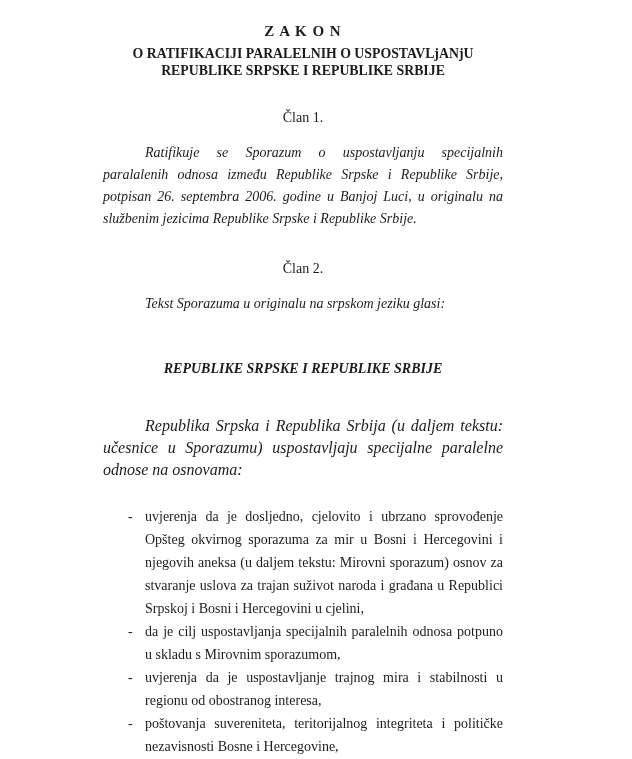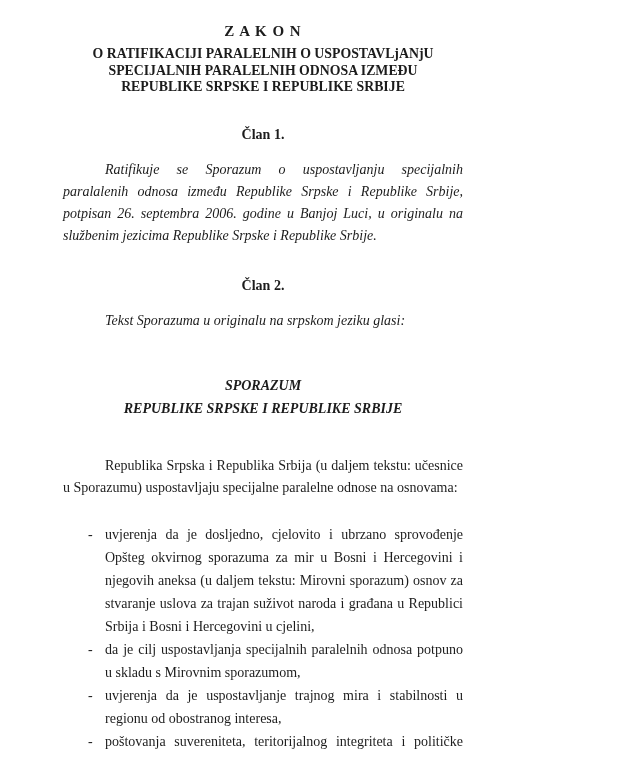--- a/index.html
+++ b/index.html
@@ -13,20 +13,21 @@
     overflow: hidden;
     font-family: "Liberation Serif", serif;
     color: #1c1c1c;
   }
   .page {
     box-sizing: border-box;
     width: 548px;
     height: 759px;
     padding: 22px 85px 0 63px;
     background: #ffffff;
+    margin-left: 40px;
   }
 
   
   .law-title {
     text-align: center;
     font-weight: bold;
   }
   .law-title-main {
     font-size: 15px;
     line-height: 18px;
@@ -34,21 +35,21 @@
     letter-spacing: 1px;
   }
   .law-title-sub {
     font-size: 13.8px;
     line-height: 16.5px;
   }
 
   
   .article-heading {
     text-align: center;
-    font-weight: bold;
+    font-weight: normal;
     font-size: 14px;
     margin-top: 31px;
   }
 
   
   .paragraph {
     font-size: 14px;
     line-height: 22px;
     text-align: justify;
     text-align-last: left;
@@ -62,25 +63,26 @@
     margin-top: 42px;
     text-align: center;
     font-weight: bold;
     font-style: italic;
     font-size: 14px;
     line-height: 23px;
   }
 
   .preamble {
     margin-top: 35px;
-    font-size: 14px;
+    font-size: 16px;
     line-height: 22px;
     text-align: justify;
     text-align-last: left;
     text-indent: 42px;
+    font-style: italic;
   }
 
   
   .list {
     margin-top: 24px;
     margin-left: 25px;
   }
   .list-item {
     display: flex;
     align-items: flex-start;
@@ -97,41 +99,39 @@
   }
 </style>
 </head>
 <body>
 
 <div class="page">
 
   <div class="law-title">
     <div class="law-title-main">Z A K O N</div>
     <div class="law-title-sub">O RATIFIKACIJI PARALELNIH O USPOSTAVLjANjU</div>
-    <div class="law-title-sub">SPECIJALNIH PARALELNIH ODNOSA IZMEĐU</div>
     <div class="law-title-sub">REPUBLIKE SRPSKE I REPUBLIKE SRBIJE</div>
   </div>
 
   <div class="article-heading">Član 1.</div>
   <div class="paragraph">Ratifikuje se Sporazum o uspostavljanju specijalnih paralalenih odnosa između Republike Srpske i Republike Srbije, potpisan 26. septembra 2006. godine u Banjoj Luci, u originalu na službenim jezicima Republike Srpske i Republike Srbije.</div>
 
   <div class="article-heading">Član 2.</div>
   <div class="paragraph">Tekst Sporazuma u originalu na srpskom jeziku glasi:</div>
 
   <div class="agreement-title">
-    <div>SPORAZUM</div>
     <div>REPUBLIKE SRPSKE I REPUBLIKE SRBIJE</div>
   </div>
 
   <div class="preamble">Republika Srpska i Republika Srbija (u daljem tekstu: učesnice u Sporazumu) uspostavljaju specijalne paralelne odnose na osnovama:</div>
 
   <div class="list">
     <div class="list-item">
       <span class="list-marker">-</span>
-      <div class="list-item-text">uvjerenja da je dosljedno, cjelovito i ubrzano sprovođenje Opšteg okvirnog sporazuma za mir u Bosni i Hercegovini i njegovih aneksa (u daljem tekstu: Mirovni sporazum) osnov za stvaranje uslova za trajan suživot naroda i građana u Republici Srbija i Bosni i Hercegovini u cjelini,</div>
+      <div class="list-item-text">uvjerenja da je dosljedno, cjelovito i ubrzano sprovođenje Opšteg okvirnog sporazuma za mir u Bosni i Hercegovini i njegovih aneksa (u daljem tekstu: Mirovni sporazum) osnov za stvaranje uslova za trajan suživot naroda i građana u Republici Srpskoj i Bosni i Hercegovini u cjelini,</div>
     </div>
     <div class="list-item">
       <span class="list-marker">-</span>
       <div class="list-item-text">da je cilj uspostavljanja specijalnih paralelnih odnosa potpuno u skladu s Mirovnim sporazumom,</div>
     </div>
     <div class="list-item">
       <span class="list-marker">-</span>
       <div class="list-item-text">uvjerenja da je uspostavljanje trajnog mira i stabilnosti u regionu od obostranog interesa,</div>
     </div>
     <div class="list-item">

